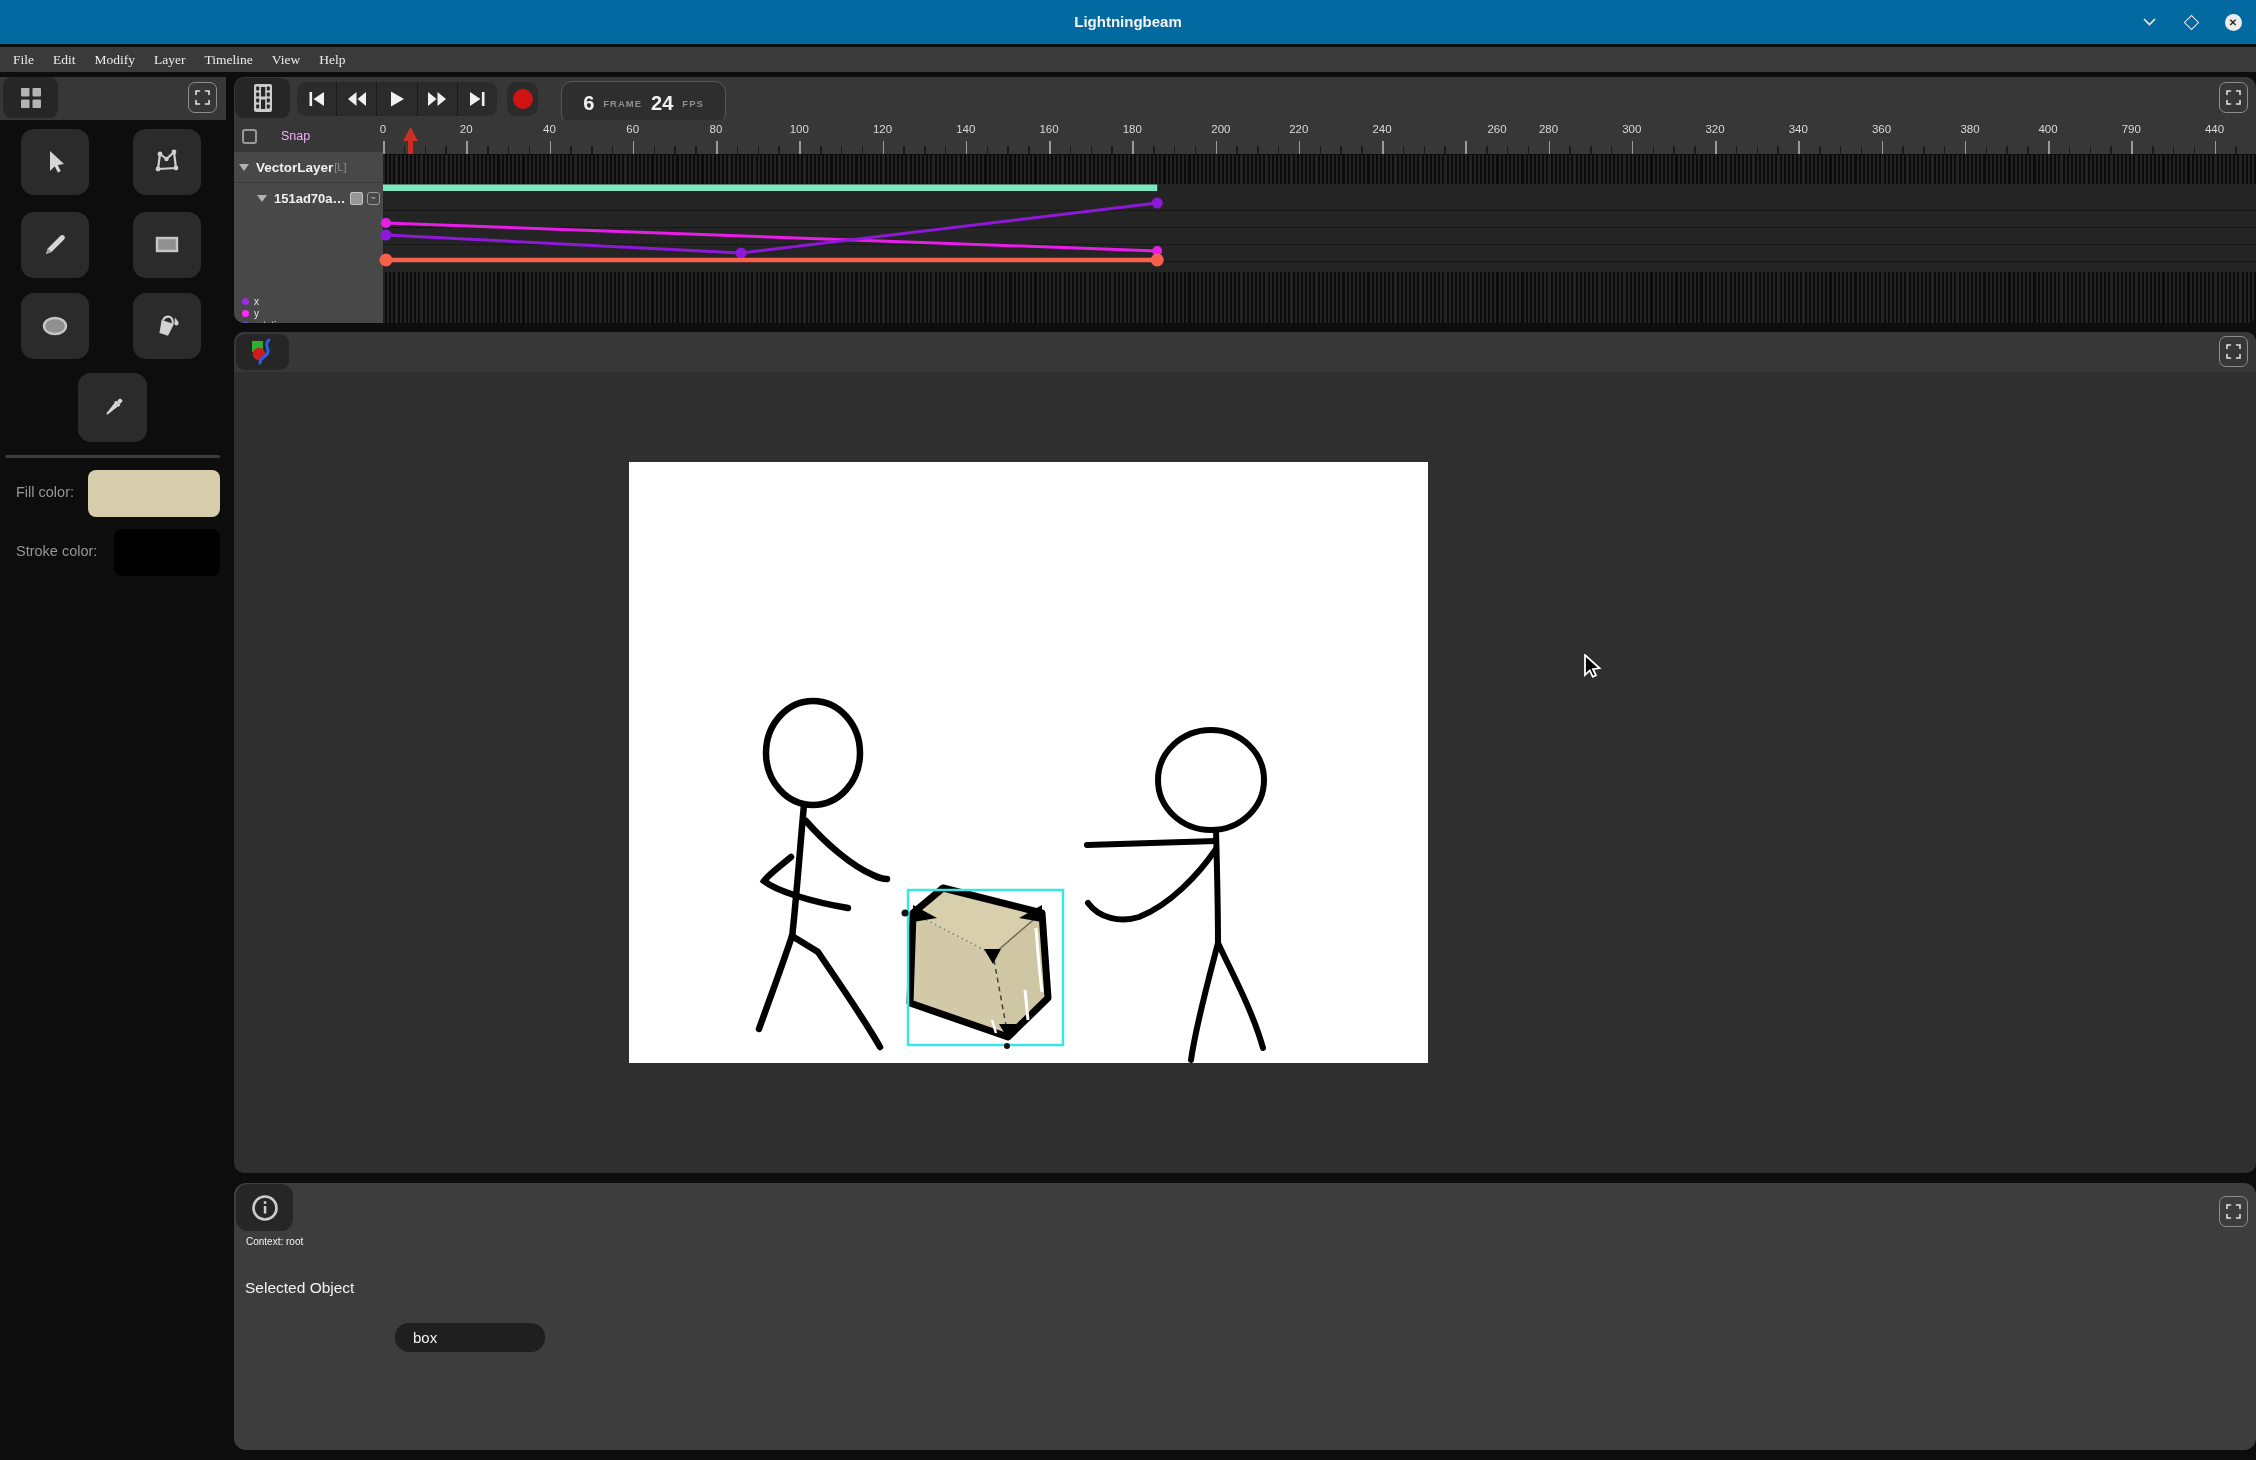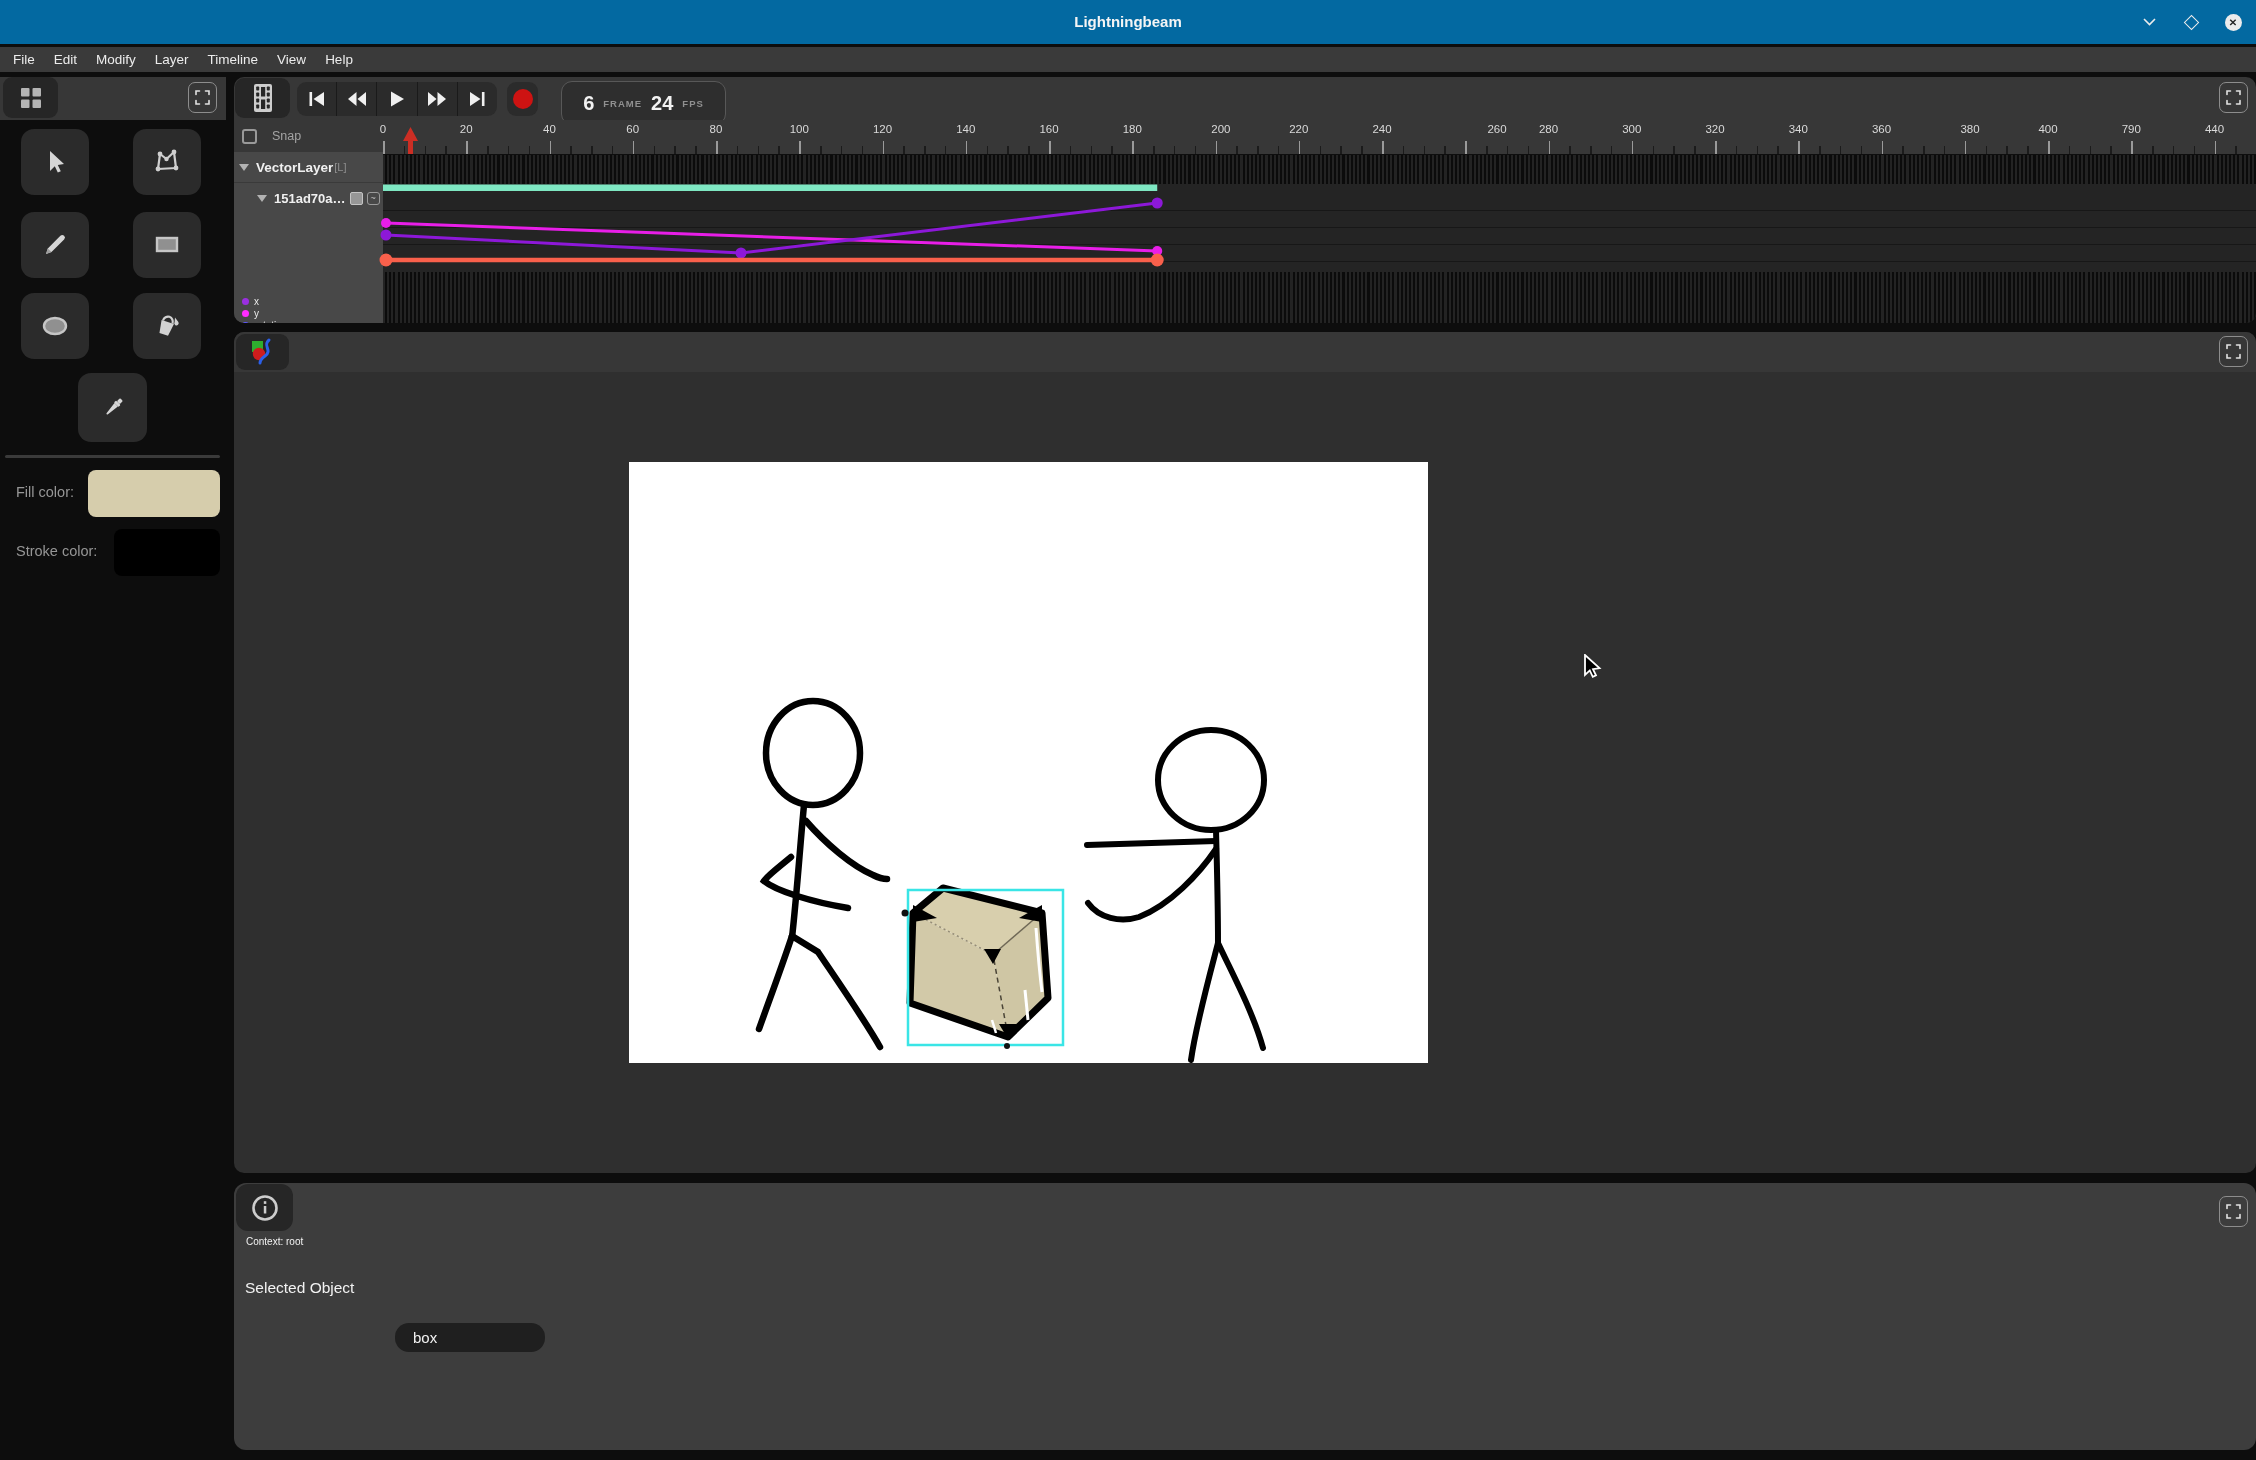--- a/index.html
+++ b/index.html
@@ -8,21 +8,21 @@
   .abs{position:absolute;}
   
   .titlebar{left:0;top:0;width:2256px;height:44px;background:#0369a1;}
   .title{width:100%;text-align:center;line-height:44px;color:#f5f5f5;font-size:15px;font-weight:bold;}
   .win-controls{right:14px;top:0;height:44px;display:flex;align-items:center;gap:24px;}
   .win-btn{display:flex;align-items:center;justify-content:center;width:18px;height:18px;cursor:default;}
   .diamond{width:9px;height:9px;border:1.6px solid #ececec;transform:rotate(45deg);}
   .close-circle{width:17px;height:17px;border-radius:50%;background:#ececec;color:#242424;
                 font-size:10px;line-height:17px;text-align:center;font-weight:bold;}
   .menubar{left:0;top:47px;width:2256px;height:25px;background:#3a3a3a;display:flex;align-items:center;padding-left:13px;box-sizing:border-box;}
-  .menu-item{color:#ececec;font-size:13.5px;margin-right:19px;}
+  .menu-item{color:#ececec;font-size:13.5px;margin-right:19px;font-family:Liberation Serif, serif;}
   
   .panel-header{background:#373737;}
   .btn-dark{background:#262626;border-radius:9px;display:flex;align-items:center;justify-content:center;}
   .expand-btn{width:29px;height:31px;border:1px solid #8d8d8d;border-radius:7px;display:flex;align-items:center;justify-content:center;background:transparent;box-sizing:border-box;}
   .tool-btn{width:68px;height:66px;background:#2b2b2b;border-radius:13px;display:flex;align-items:center;justify-content:center;}
   
   .tools-header{left:0;top:77px;width:226px;height:43px;}
   .divider{left:5px;top:455px;width:215px;height:3px;background:#3a3a3a;border-radius:2px;}
   .color-label{color:#969696;font-size:14.5px;}
   .swatch{border-radius:8px;}
@@ -31,21 +31,21 @@
   .playback-group{left:63px;top:5px;width:200px;height:34px;background:#2b2b2b;border-radius:9px;display:flex;overflow:hidden;}
   .pb-btn{flex:1;display:flex;align-items:center;justify-content:center;border-right:1.5px solid #1a1a1a;}
   .pb-btn:last-child{border-right:none;}
   .frame-box{left:327px;top:4px;width:165px;height:44px;background:#2e2e2e;border:1px solid #585858;border-radius:11px;
              display:flex;align-items:center;justify-content:center;gap:9px;box-sizing:border-box;}
   .frame-num{color:#f2f2f2;font-size:20px;font-weight:bold;}
   .frame-cap{color:#909090;font-size:9.5px;letter-spacing:1px;font-weight:bold;}
   .tl-left{left:0;top:75px;width:149px;height:171px;background:#484848;}
   .snap-row{left:0;top:43px;width:149px;height:32px;display:flex;align-items:center;}
   .checkbox{width:15px;height:15px;border:2px solid #999;border-radius:3px;margin-left:8px;box-sizing:border-box;}
-  .snap-label{color:#a3a3a3;font-size:12.5px;margin-left:15px;}
+  .snap-label{color:#f0abfc;font-size:12.5px;margin-left:24px;}
   .caret{width:0;height:0;border-left:5.5px solid transparent;border-right:5.5px solid transparent;border-top:7px solid #b2b2b2;}
   .layer-row{display:flex;align-items:center;height:30px;border-bottom:1px solid #3a3a3a;}
   .layer-name{color:#f0f0f0;font-size:13.5px;font-weight:bold;margin-left:7px;}
   .layer-suffix{color:#8f8f8f;font-size:11px;margin-left:1px;}
   .mini-btn{width:13px;height:13px;border-radius:2px;margin-left:4px;box-sizing:border-box;}
   .mini-square{background:#969696;border:1px solid #c4c4c4;}
   .mini-tilde{border:1px solid #9a9a9a;border-radius:3px;color:#c0c0c0;font-size:9px;line-height:11px;text-align:center;background:transparent;}
   .prop-rows{left:0;top:144px;width:149px;}
   .prop-row{display:flex;align-items:center;height:11.9px;padding-left:8px;gap:5px;}
   .prop-dot{width:7px;height:7px;border-radius:50%;flex:none;}

